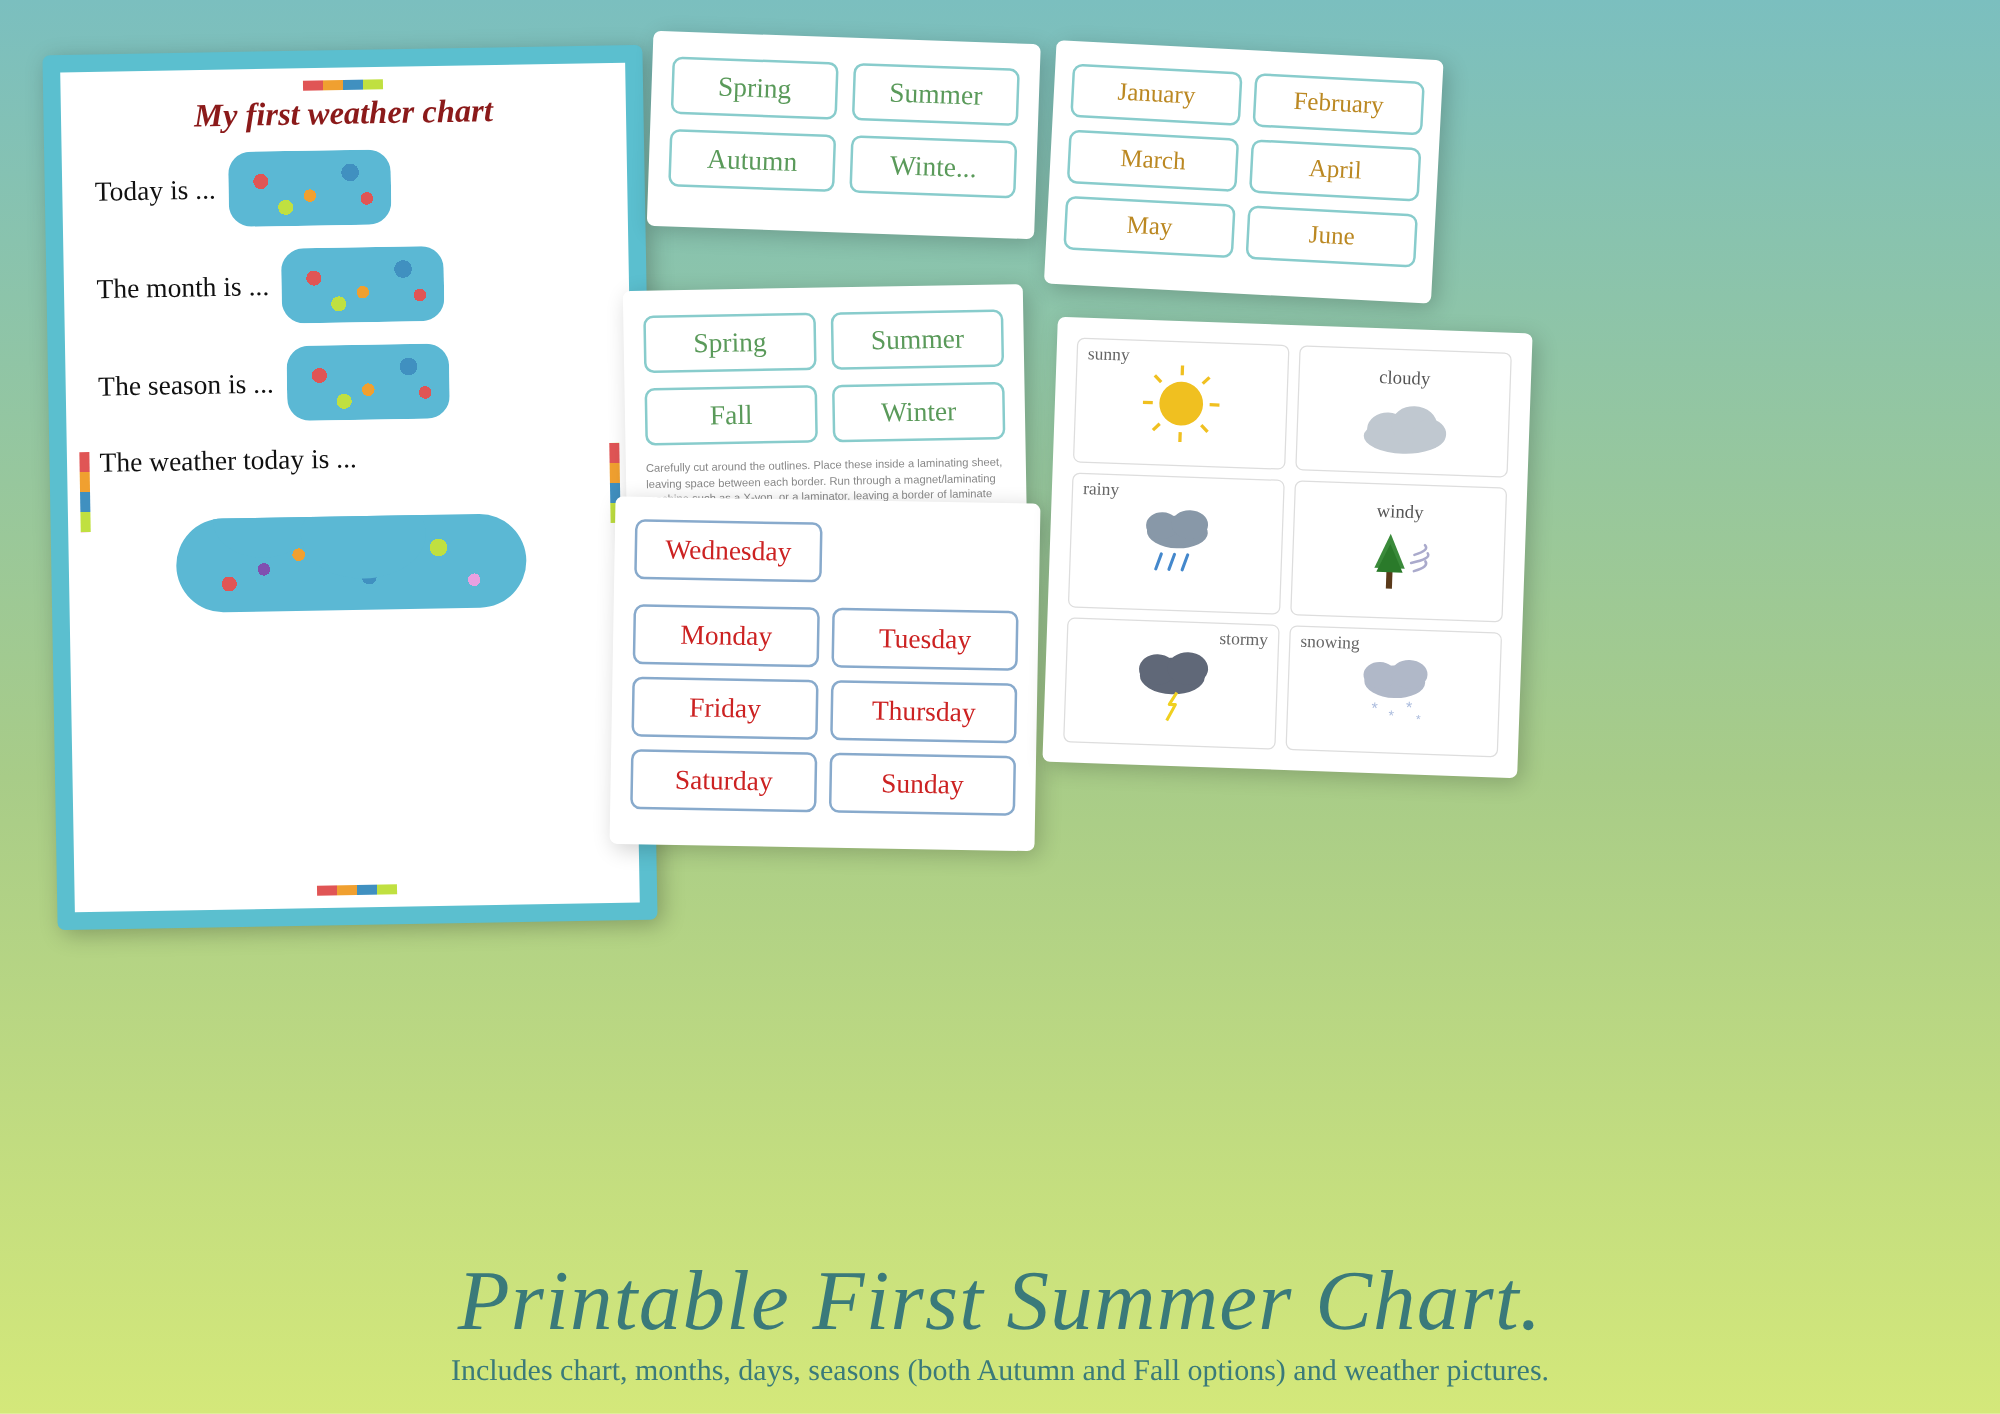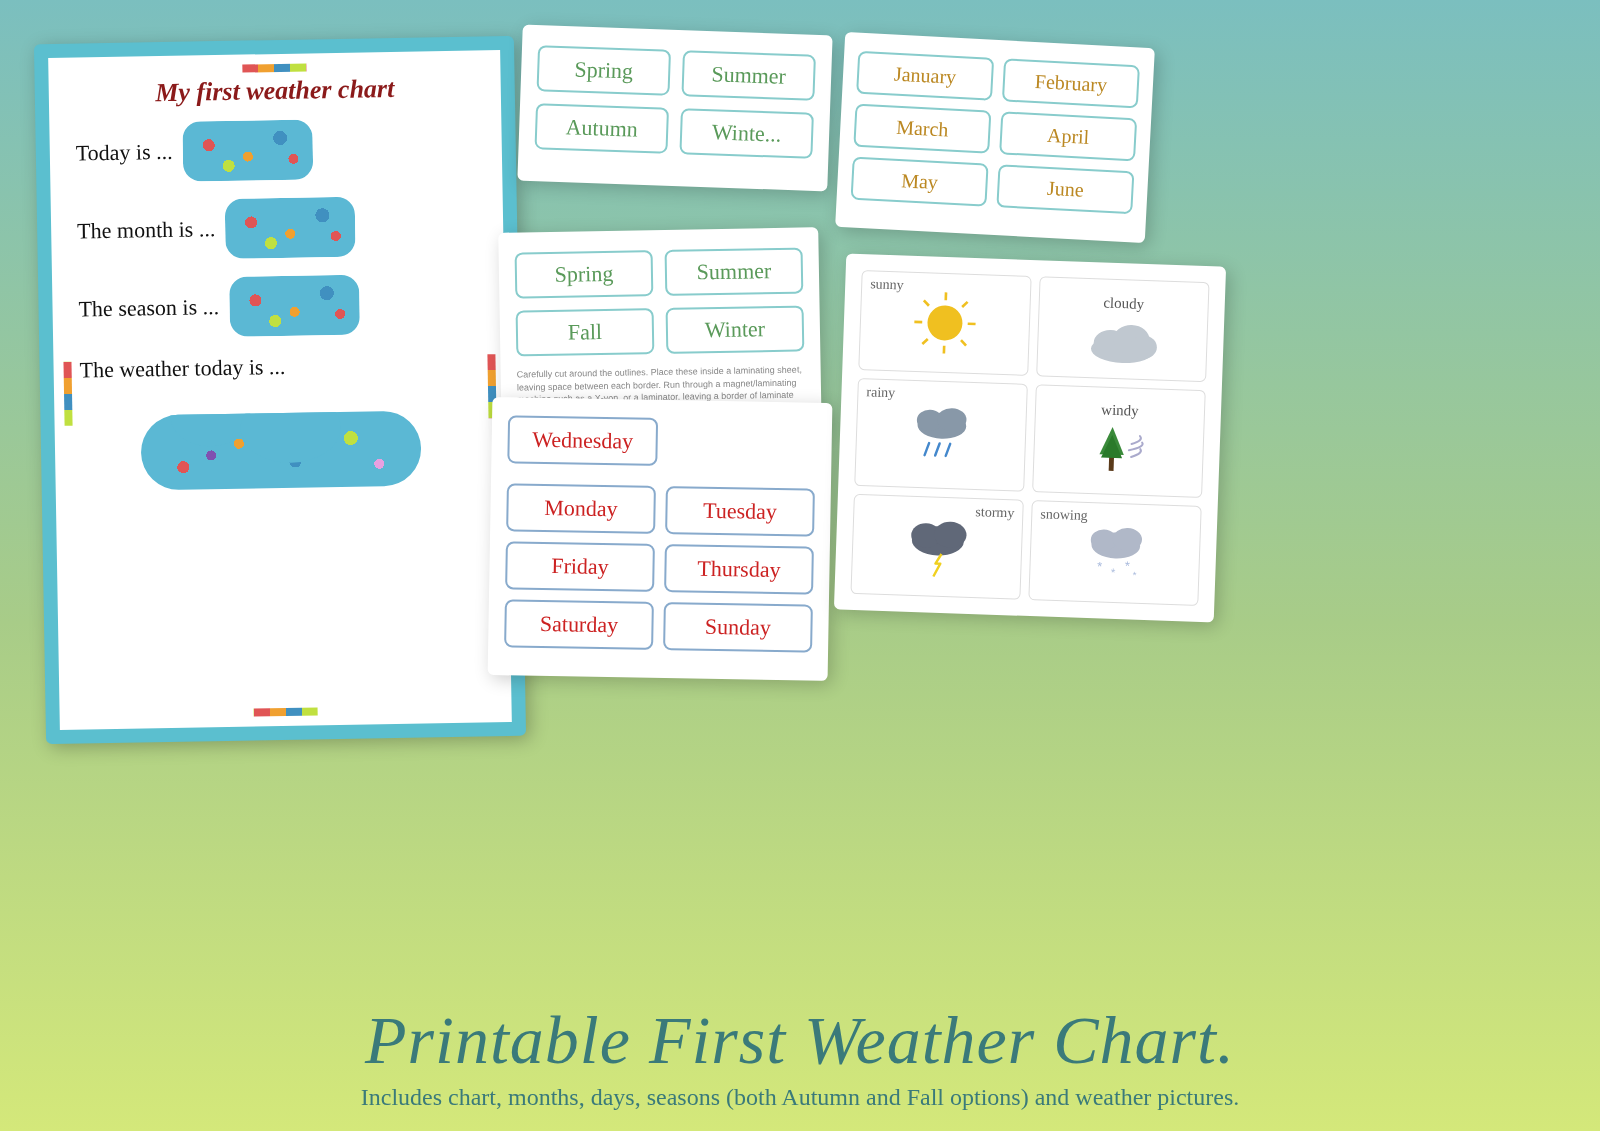--- a/index.html
+++ b/index.html
@@ -541,15 +541,15 @@
         <text x="35" y="68" font-size="14" fill="#aabbdd">*</text>
         <text x="52" y="60" font-size="16" fill="#aabbdd">*</text>
         <text x="62" y="70" font-size="12" fill="#aabbdd">*</text>
       </svg>
     </div>
 
   </div>
 </div>
 
 <div class="bottom-section">
-  <div class="bottom-title">Printable First Weather Chart.</div>
+  <div class="bottom-title">Printable First Summer Chart.</div>
   <div class="bottom-subtitle">Includes chart, months, days, seasons (both Autumn and Fall options) and weather pictures.</div>
 </div>
 
 </body></html>

